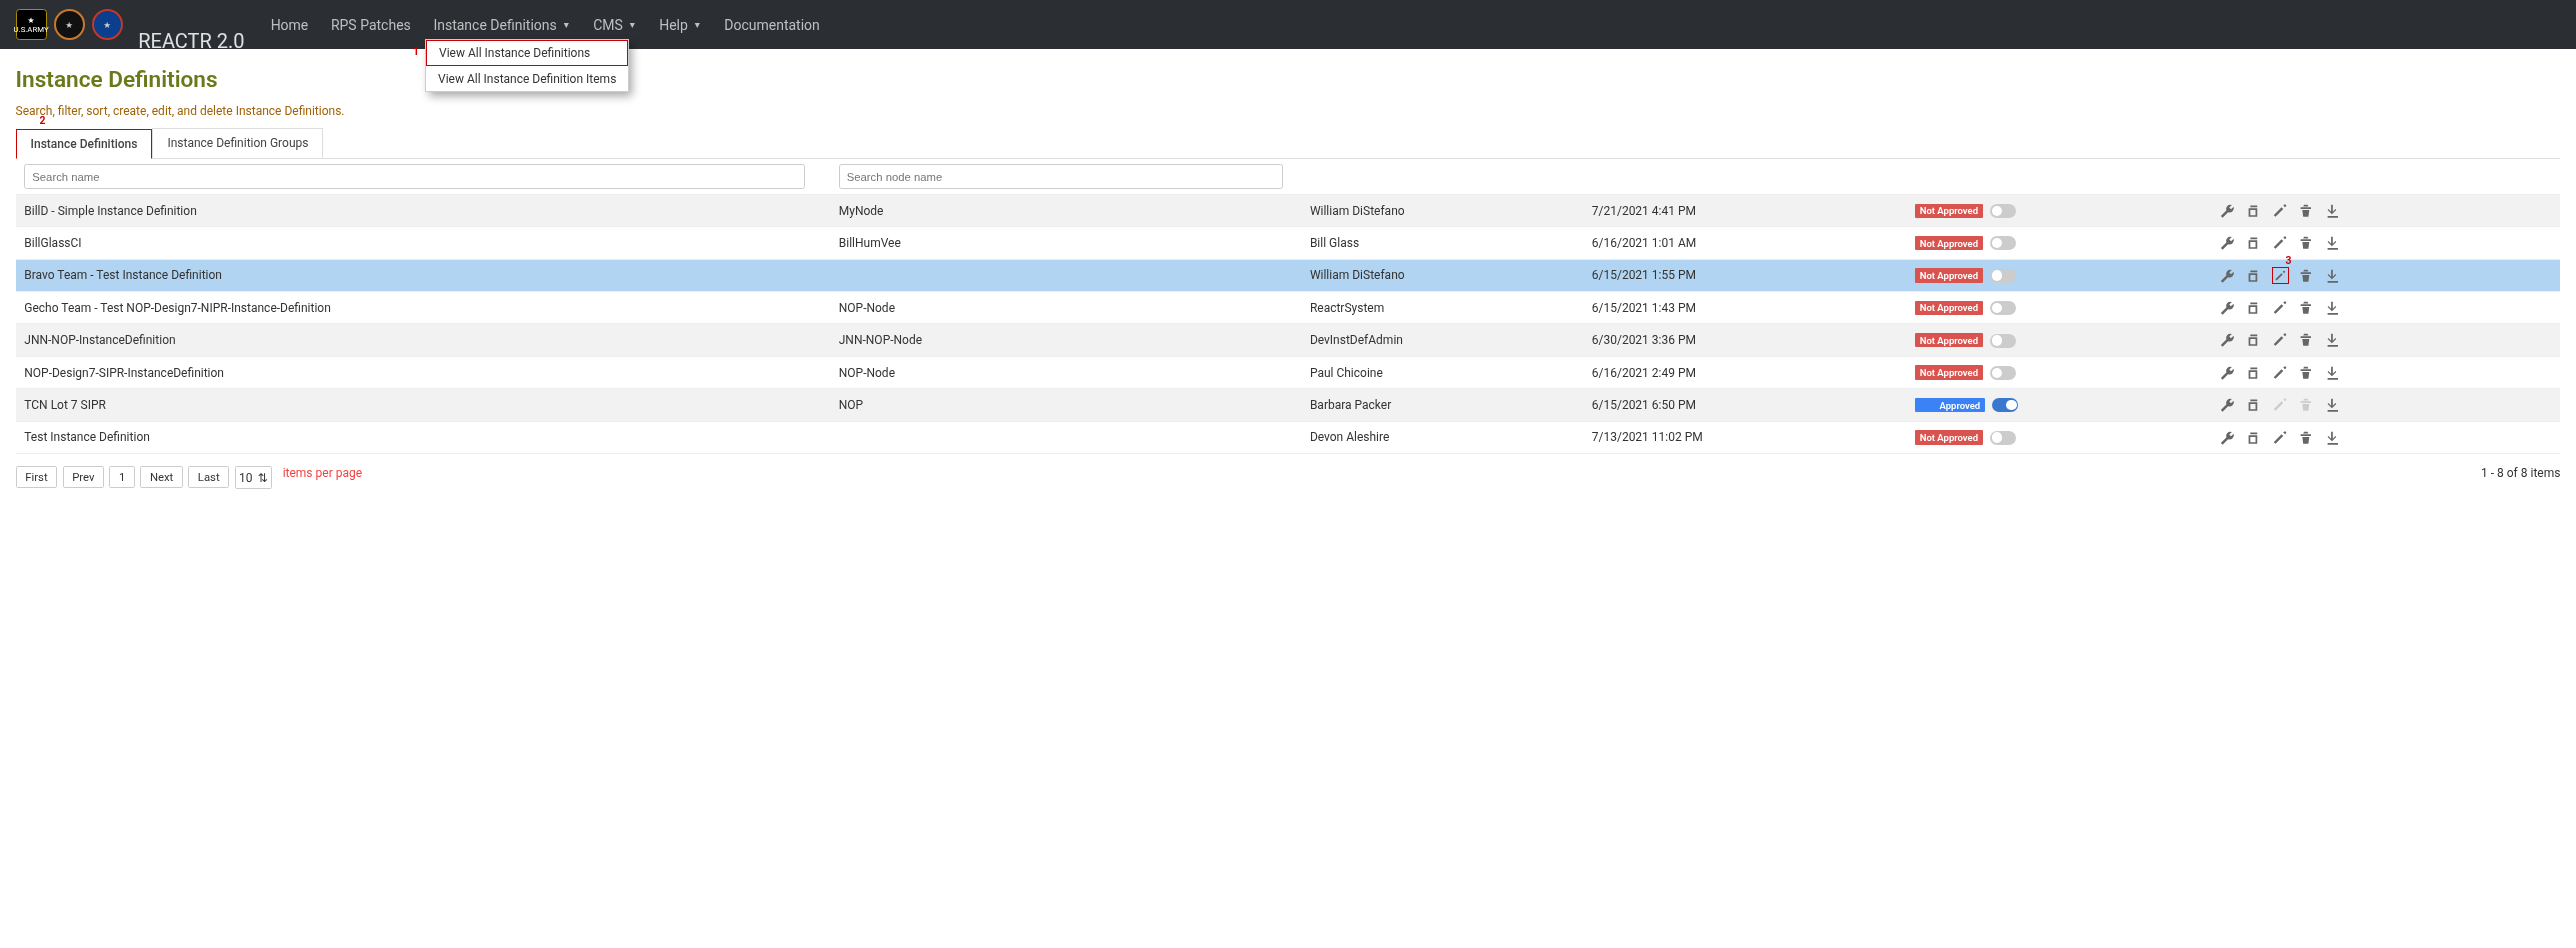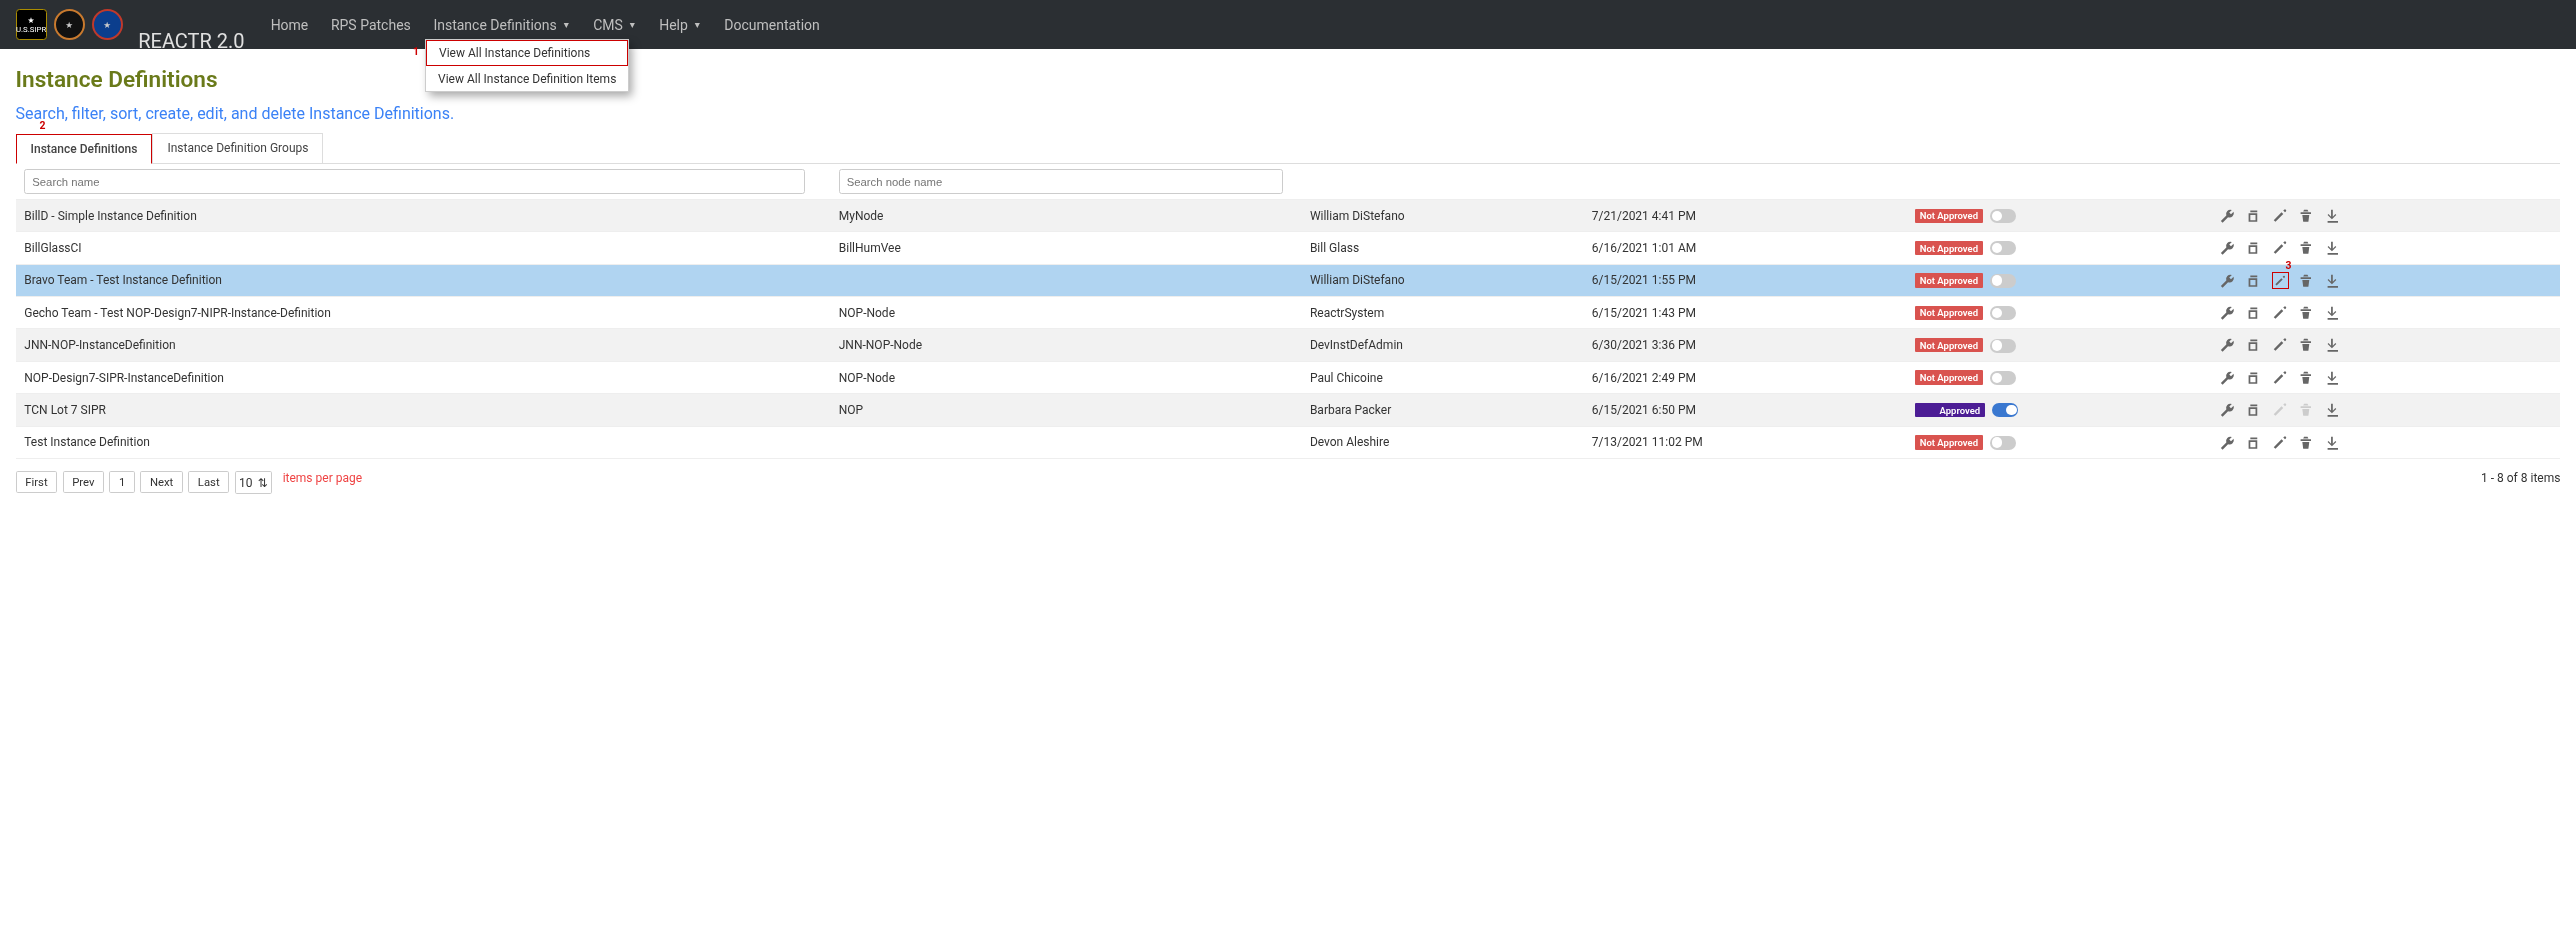--- a/index.html
+++ b/index.html
@@ -12,37 +12,37 @@
 .logo-badge.red { border:2.6px solid #c0392b; background:#0b3e8d; }
 .brand { color:#e0e0e0; font-size:20px; font-weight:400; margin-right:7px; white-space:nowrap;margin-top:32px; }
 .nav-item { color:#bfbfbf; font-size:14px; cursor:pointer; padding:5.2px 3.5px; display:flex; align-items:center; gap:3.5px; position:relative; white-space:nowrap; }
 .nav-item .caret { font-size:8.7px; margin-left:1.7px; }
 .dropdown { position:absolute; top:39px; left:425px; background:#fff; border:0.9px solid #ccc; box-shadow:3.5px 5.2px 8.7px rgba(0,0,0,0.35); min-width:174px; z-index:20; }
 .dropdown-item { padding:5.2px 12px; color:#333; font-size:12px; cursor:pointer; white-space:nowrap; }
 .dropdown-item.highlight { border:1.7px solid #c00; position:relative; }
 .annot { position:absolute; color:#c00; font-size:10.4px; font-weight:bold; }
 .page { padding:8.7px 15.6px 26px 15.6px; }
 .page-title { color:#6a7a1a; font-size:22.6px; font-weight:600; margin:8.7px 0 10.4px 0; }
-.page-sub { color:#3b82f6; font-size:16px; margin-bottom:10.4px; }
+.page-sub { color:#a16207; font-size:12px; margin-bottom:10.4px; }
 .tabs { display:flex; border-bottom:0.9px solid #ddd; margin-bottom:0; position:relative; }
 .tab { padding:7px 14px; border:0.9px solid #ddd; border-bottom:none; background:#fff; color:#444; font-size:12px; cursor:pointer; }
 .tab.active { border:1.7px solid #c00; border-bottom:1.7px solid #fff; position:relative; top:0.9px; font-weight:500; }
 .tabs .annot { top:-14px; left:24px; }
 table { width:100%; border-collapse:collapse; }
 th { text-align:left; padding:12px 8.7px; color:#6a7a1a; font-weight:600; font-size:12px; border-bottom:0.9px solid #e5e5e5; }
 th.name-col { cursor:pointer; }
 th .sort { font-size:8.7px; margin-left:3.5px; }
 td { padding:7px 8.7px; border-bottom:0.9px solid #eee; font-size:12px; color:#333; vertical-align:middle; }
 tr.filter-row td { padding:5.2px 8.7px; background:#fff; }
 tr.striped { background:#f2f2f2; }
 tr.selected { background:#b0d4f1; }
 .search-input { width:98%; padding:5.2px 7px; border:0.9px solid #ccc; border-radius:2.6px; font-size:11.3px; }
 .badge { display:inline-block; padding:1.7px 5.2px; border-radius:1px; color:#fff; font-size:9.5px; font-weight:600; }
 .badge.not-approved { background:#d9534f; }
-.badge.approved { background:#4c1d95;padding-left:25px; }
+.badge.approved { background:#3b82f6;padding-left:25px; }
 .toggle { display:inline-block; width:26px; height:14px; background:#ccc; border-radius:7px; position:relative; vertical-align:middle; margin-left:7px; cursor:pointer; }
 .toggle::after { content:""; position:absolute; width:10.4px; height:10.4px; border-radius:50%; background:#fff; top:1.7px; left:1.7px; transition:left .15s; }
 .toggle.on { background:#3a78d0; }
 .toggle.on::after { left:14px; }
 .actions { display:flex; gap:8.7px; align-items:center; }
 .icon-btn { width:17.4px; height:17.4px; display:flex; align-items:center; justify-content:center; color:#666; cursor:pointer; }
 .icon-btn.disabled { color:#ccc; cursor:default; }
 .icon-btn.highlight-edit { border:1.7px solid #c00; padding:1.7px; position:relative; }
 .icon-btn svg { width:15.6px; height:15.6px; fill:currentColor; }
 .actions-th { display:flex; justify-content:space-between; align-items:center; }
@@ -53,21 +53,21 @@
 .pager .ipp { margin-left:5.2px; color:#ef4444; }
 .pager .count { margin-left:auto; color:#333; }
 </style>
 </head>
 <body>
 
 <div class="navbar">
   <div class="logo-cluster">
     <div class="logo-badge army">
         <span>★</span>
-        <span>U.S.SIPR</span>
+        <span>U.S.ARMY</span>
       </div>
     <div class="logo-badge star">
         <span>★</span>
       </div>
     <div class="logo-badge red">
         <span>★</span>
       </div>
   </div>
   <div class="brand">REACTR 2.0</div>
   <div class="nav-item">Home</div>

